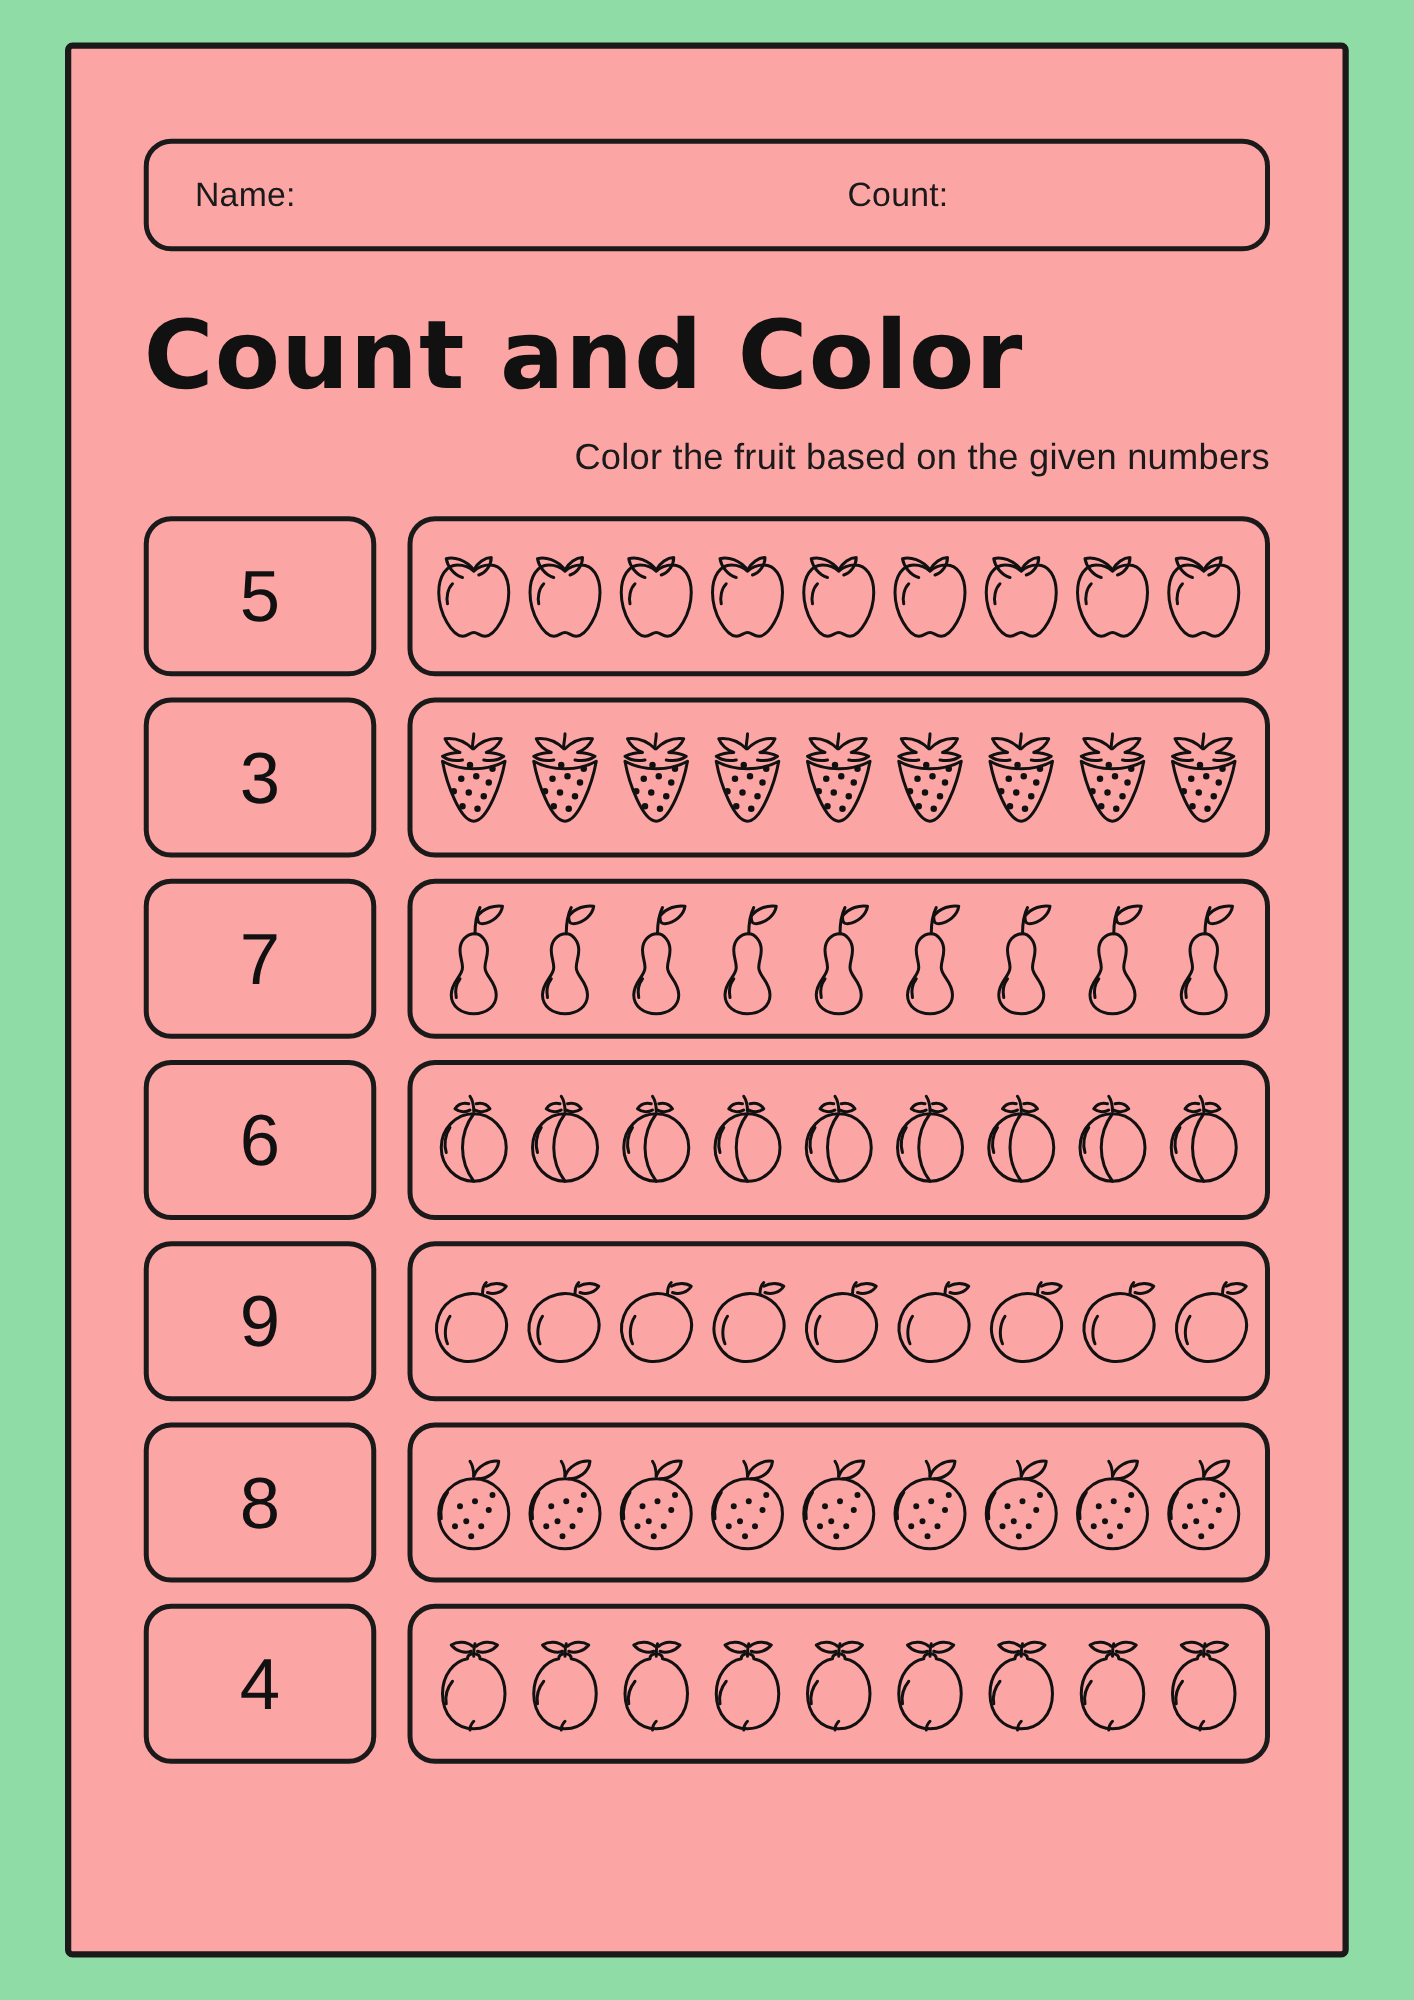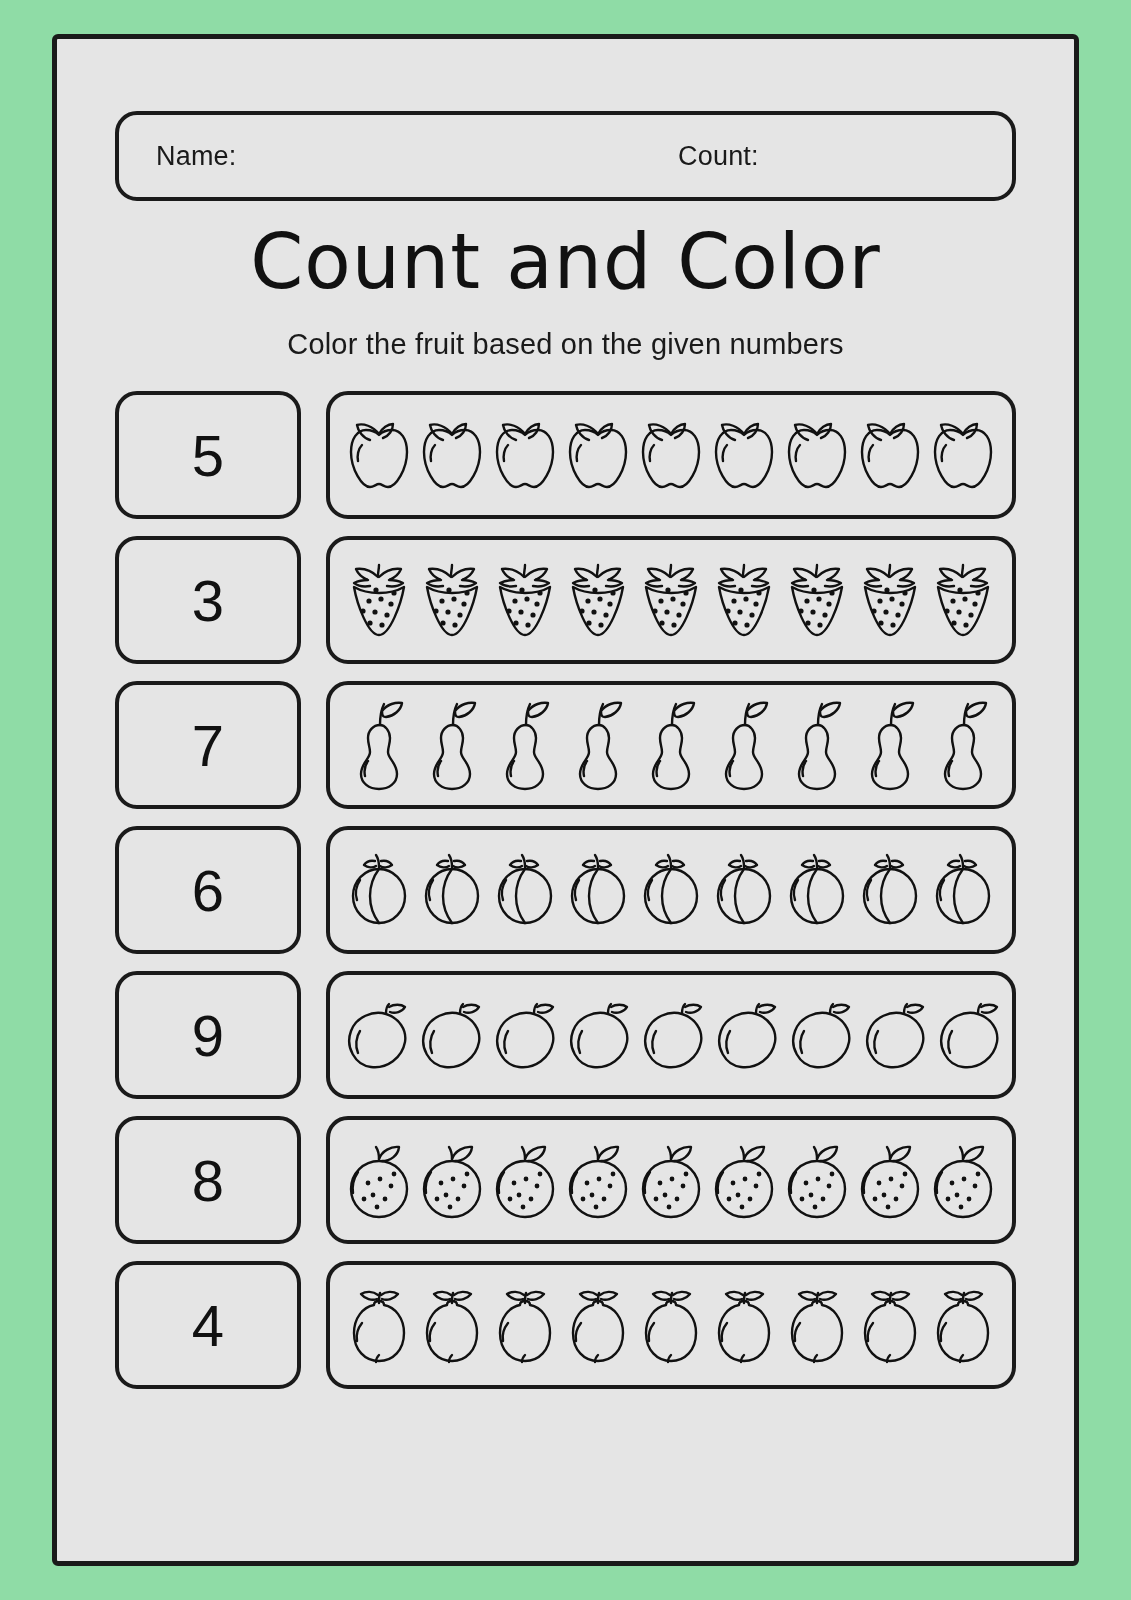--- a/index.html
+++ b/index.html
@@ -12,21 +12,21 @@
     background: #8fdca6;
     font-family: "Liberation Sans", sans-serif;
     overflow: hidden;
   }
   .page {
     position: absolute;
     left: 52px;
     top: 34px;
     width: 1027px;
     height: 1532px;
-    background: #e5e5e5;
+    background: #fca5a5;
     border: 5px solid #1a1a1a;
     border-radius: 6px;
     box-sizing: border-box;
   }
   .inner {
     position: absolute;
     left: 0;
     top: 0;
     right: 0;
     bottom: 0;
@@ -48,31 +48,31 @@
     flex: 1;
     font-size: 27px;
     color: #1a1a1a;
     letter-spacing: .2px;
   }
   .namebar .field.name { padding-left: 37px; }
   .namebar .field.cls  { padding-left: 188px; }
 
   
   .title {
-    margin-top: 16px;
-    text-align: center;
+    margin-top: 38px;
+    text-align: left;
     font-family: "DejaVu Sans", sans-serif;
-    font-weight: normal;
+    font-weight: bold;
     font-size: 76px;
     letter-spacing: 1px;
     color: #111;
   }
   .subtitle {
     margin-top: 22px;
-    text-align: center;
+    text-align: right;
     font-size: 29px;
     color: #1a1a1a;
     letter-spacing: .2px;
   }
 
   
   .rows {
     margin-top: 30px;
   }
   .row {

